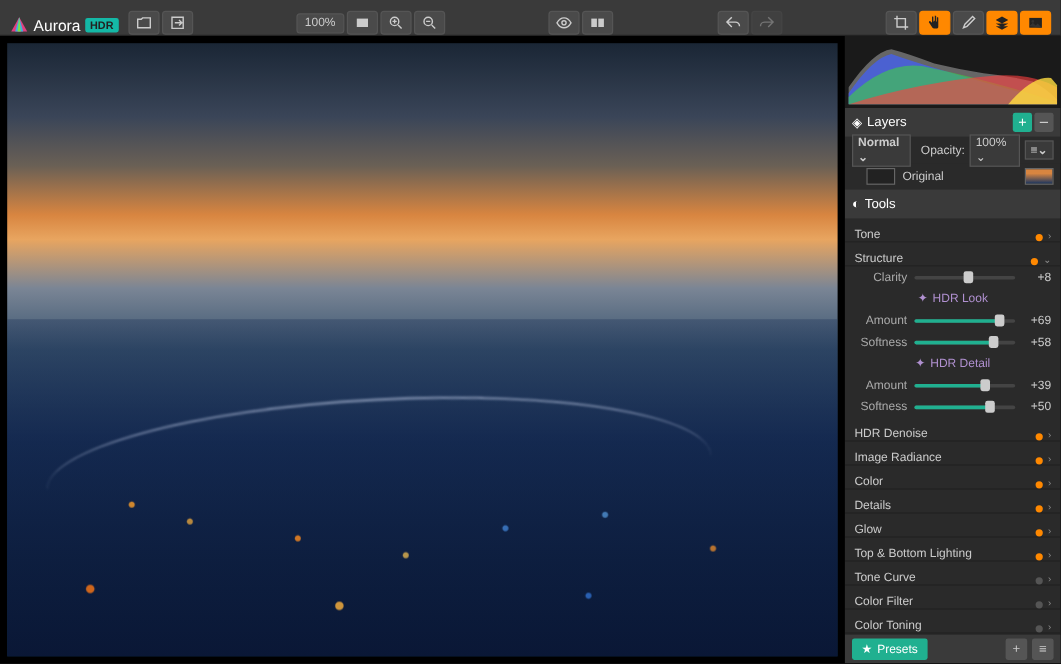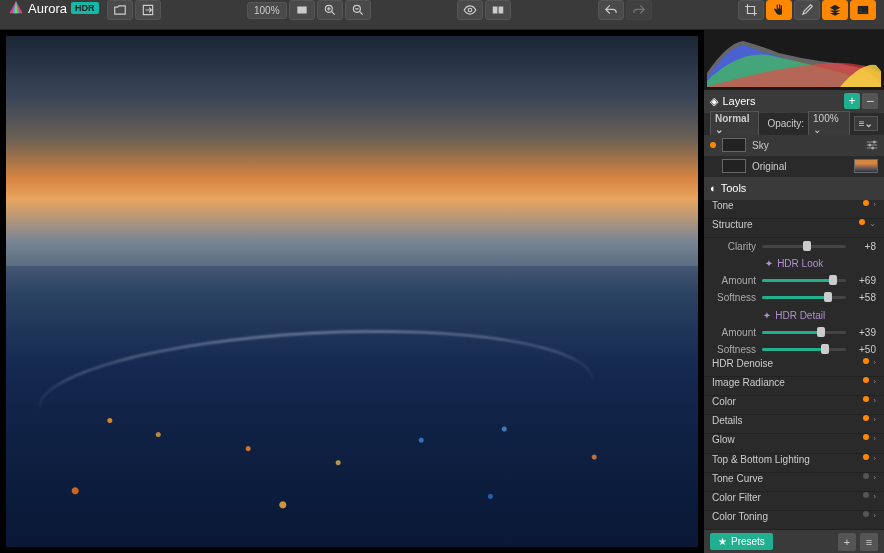--- a/index.html
+++ b/index.html
@@ -1,18 +1,18 @@
 <!DOCTYPE html>
 <html><head>
 <meta charset="utf-8">
 <style>
 * { margin:0; padding:0; box-sizing:border-box; font-family:-apple-system,Helvetica,Arial,sans-serif; }
 body { background:#1a1a1a; color:#ccc; width:884px; height:553px; overflow:hidden; font-size:11px; }
 .app { display:flex; flex-direction:column; height:100%; }
-.toolbar { height:30px; background:#3a3a3a; display:flex; align-items:flex-start; padding:0 8px; gap:8px; border-bottom:1px solid #222; }
+.toolbar { height:30px; background:#3a3a3a; display:flex; align-items:flex-end; padding:0 8px; gap:8px; border-bottom:1px solid #222; }
 .logo { display:flex; align-items:center; gap:4px; }
 .logo-icon { width:16px; height:16px; }
 .logo-text { font-size:13px; color:#fff; font-weight:400; }
 .hdr-badge { background:#14b8a6; color:#222; font-size:9px; font-weight:bold; padding:1px 4px; border-radius:2px; }
 .tb-group { display:flex; gap:2px; align-items:center; }
 .tb-btn { width:26px; height:20px; background:#4a4a4a; border:1px solid #555; border-radius:3px; display:flex; align-items:center; justify-content:center; cursor:pointer; color:#ccc; }
 .tb-btn.active { background:#ff8800; border-color:#ff8800; color:#222; }
 .tb-btn svg { width:14px; height:14px; }
 .sp { flex:1; }
 .zoom-disp { background:#4a4a4a; border:1px solid #555; border-radius:3px; padding:2px 6px; font-size:10px; }
@@ -52,21 +52,21 @@
 .add-btn { width:16px; height:16px; background:#20b090; color:#fff; display:flex; align-items:center; justify-content:center; border-radius:2px; margin-left:auto; font-size:12px; cursor:pointer; }
 .rem-btn { width:16px; height:16px; background:#555; color:#ccc; display:flex; align-items:center; justify-content:center; border-radius:2px; margin-left:2px; font-size:14px; cursor:pointer; }
 .layer-ctrl { height:22px; display:flex; align-items:center; padding:0 6px; font-size:10px; background:#2a2a2a; gap:4px; }
 .blend { background:#3a3a3a; border:1px solid #555; padding:1px 4px; font-size:10px; color:#ccc;font-weight:bold; }
 .opac-val { background:#3a3a3a; border:1px solid #555; padding:1px 4px; font-size:10px; color:#ccc; }
 .layer-row { height:22px; display:flex; align-items:center; padding:0 6px; font-size:10px; gap:6px; }
 .layer-row.active { background:#383838; }
 .lthumb { width:24px; height:14px; background:linear-gradient(180deg,#d88540 30%,#1a3560 100%); border:1px solid #666; }
 .lthumb.dark { background:#222; }
 .dot-o { width:6px; height:6px; border-radius:50%; background:#ff8800; }
-.tool-row { height:20px; display:flex; align-items:flex-start; padding:0 8px; font-size:10px; cursor:pointer; border-bottom:1px solid #222; }
+.tool-row { height:20px; display:flex; align-items:flex-end; padding:0 8px; font-size:10px; cursor:pointer; border-bottom:1px solid #222; }
 .tool-row .dot-o { margin-left:auto; margin-right:4px; }
 .chev { color:#888; font-size:8px; }
 .slider-row { height:18px; display:flex; align-items:center; padding:0 8px; gap:6px; font-size:10px; }
 .slider-row .lbl { width:44px; text-align:right; color:#aaa; }
 .slider { flex:1; height:3px; background:#444; position:relative; border-radius:2px; }
 .slider .fill { position:absolute; height:100%; background:#20b090; border-radius:2px; }
 .slider .thumb { position:absolute; width:8px; height:10px; background:#ccc; top:-4px; border-radius:2px; transform:translateX(-50%); }
 .slider-row .val { width:24px; text-align:right; color:#ccc; }
 .sub-hdr { height:18px; display:flex; align-items:center; justify-content:center; font-size:10px; color:#b090d0; gap:4px; }
 .presets-bar { height:24px; background:#3a3a3a; display:flex; align-items:center; padding:0 6px; margin-top:auto; }
@@ -204,31 +204,20 @@
         <div class="add-btn">+</div>
         <div class="rem-btn">−</div>
       </div>
       <div class="layer-ctrl">
         <span class="blend"><span>Normal</span> ⌄</span>
         <div class="sp"></div>
         <span>Opacity:</span>
         <span class="opac-val"><span>100%</span> ⌄</span>
         <span class="blend">≡⌄</span>
       </div>
-      <div class="layer-row active">
-        <span class="dot-o"></span>
-        <div class="lthumb dark"></div>
-        <span>Sky</span>
-        <svg class="sliders-ico" viewBox="0 0 16 12" stroke="currentColor">
-            <path d="M1 2h14M1 6h14M1 10h14"></path>
-            <circle cx="11" cy="2" r="1.5" fill="currentColor"></circle>
-            <circle cx="5" cy="6" r="1.5" fill="currentColor"></circle>
-            <circle cx="9" cy="10" r="1.5" fill="currentColor"></circle>
-          </svg>
-      </div>
       <div class="layer-row">
         <span style="width:6px"></span>
         <div class="lthumb dark"></div>
         <span>Original</span>
         <div class="sp"></div>
         <div class="lthumb"></div>
       </div>
 
       <div class="panel-hdr">
         <span class="pico">◐</span>

